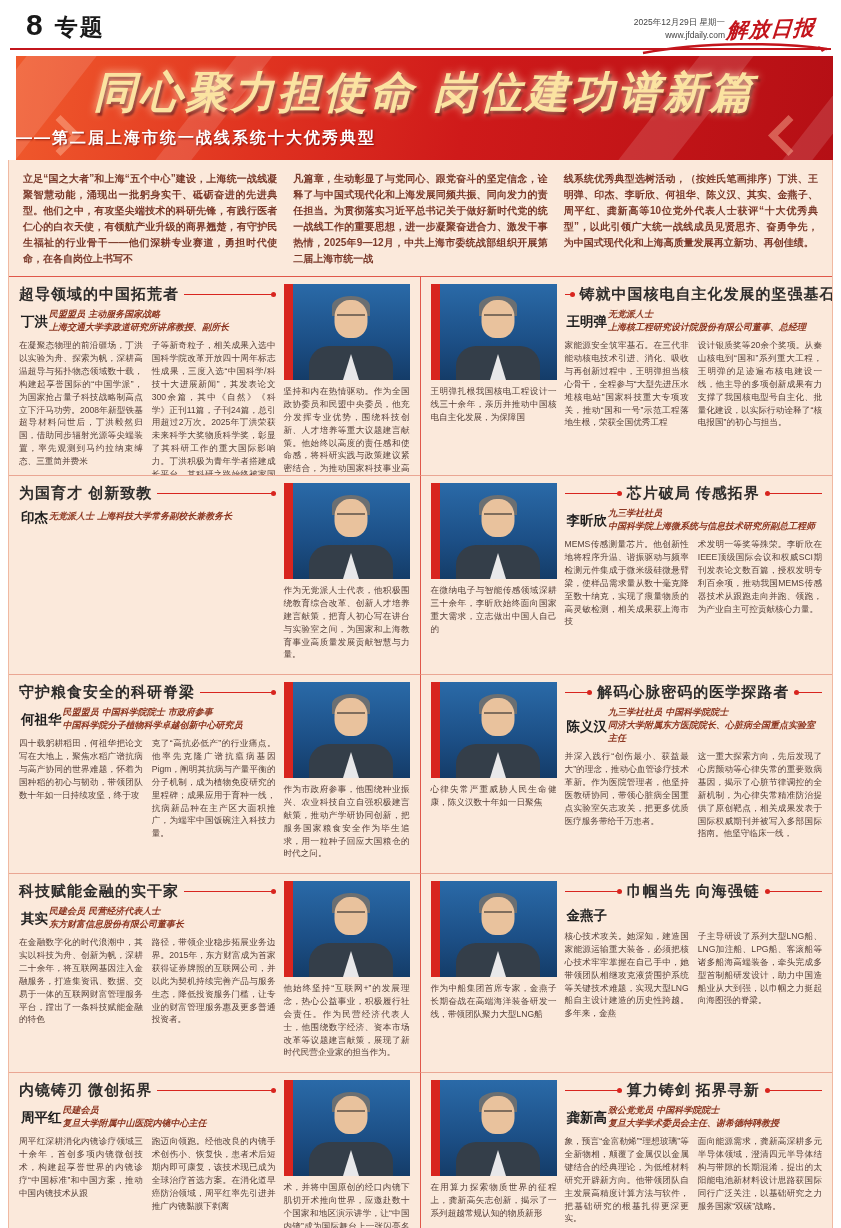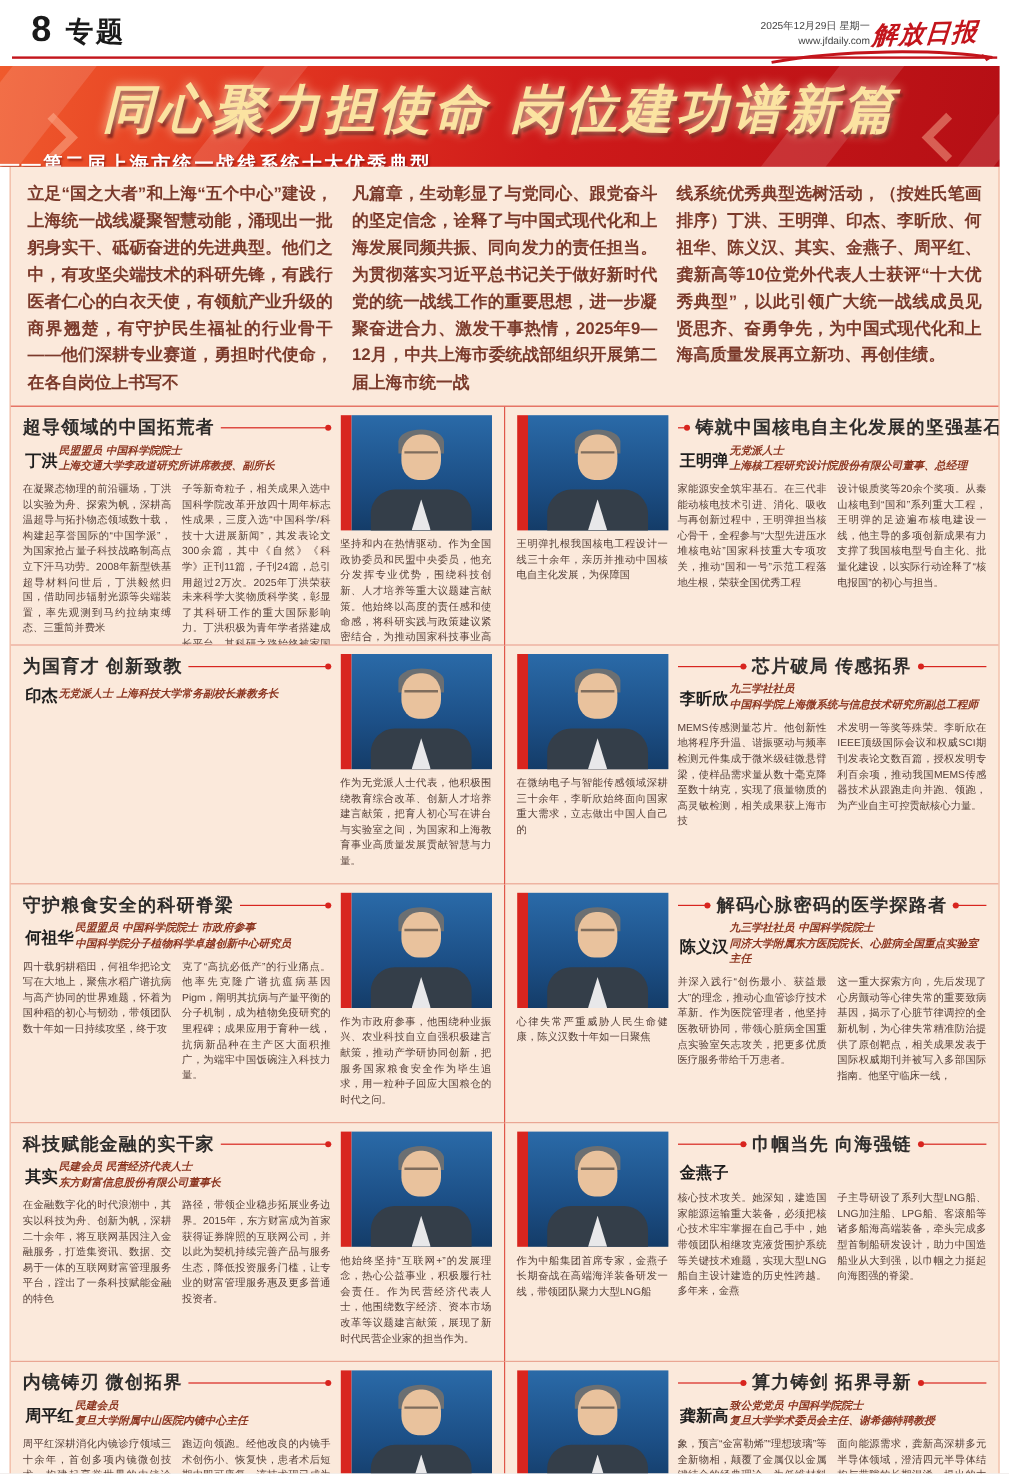--- a/index.html
+++ b/index.html
@@ -11,36 +11,36 @@
   .mh-left{display:flex;align-items:baseline;gap:12px;color:#1a1a1a;}
   .page-no{font-size:30px;font-weight:bold;}
   .section-name{font-size:23px;font-weight:bold;letter-spacing:2px;}
   .mh-right{display:flex;align-items:center;gap:2px;}
   .mh-meta{text-align:right;font-size:8.5px;color:#444;line-height:1.5;}
   .logo{color:#c3151c;font-family:"DejaVu Serif",serif;font-style:italic;font-weight:bold;
         font-size:21px;transform:skewX(-6deg) rotate(-2deg);letter-spacing:1px;}
   .mh-rule{height:2px;background:#c3151c;margin:2px 10px 0 10px;position:relative;}
   .mh-rule svg{position:absolute;right:0;top:-8px;}
   
-  .banner{position:relative;margin:6px 8px 0 0;height:84px;overflow:hidden;
+  .banner{position:relative;margin:6px 8px 0 16px;height:104px;overflow:hidden;
           background:linear-gradient(100deg,#f05a2c 0%,#e03320 30%,#cf1a1a 55%,#b50f15 100%);}
   .banner .streak{position:absolute;background:rgba(255,255,255,.13);transform:skewX(-38deg);}
   .banner .chev{position:absolute;width:22px;height:22px;
           border-top:7px solid rgba(255,190,160,.45);border-right:7px solid rgba(255,190,160,.45);}
   .banner-title{position:relative;text-align:center;margin-top:8px;
           font-family:"DejaVu Serif",serif;font-weight:bold;font-style:italic;
           font-size:43px;letter-spacing:3px;color:#fbe3a1;
           text-shadow:0 0 9px rgba(255,245,210,.85),2px 3px 2px rgba(110,8,5,.9);}
   .banner-sub{position:relative;text-align:left;margin-top:6px;color:#ffffff;
           font-size:16px;font-weight:bold;letter-spacing:2px;
           text-shadow:1px 1px 2px rgba(100,0,0,.7);}
   
   .panel{margin:0 8px;background:#fbe9db;border:1px solid #f0b9a2;border-top:none;}
   .intro{display:flex;gap:16px;padding:11px 14px 9px 14px;}
-  .intro .icol{flex:1;min-width:0;font-size:14px;line-height:1.6;color:#7b3a2b;
+  .intro .icol{flex:1;min-width:0;font-size:10px;line-height:1.6;color:#7b3a2b;
           text-align:justify;font-weight:bold;}
   
   .profiles{display:flex;flex-wrap:wrap;border-top:1px solid #e0574a;}
   .cell{box-sizing:border-box;width:50%;height:199px;padding:7px 10px 4px 10px;
         border-bottom:1px solid #eba априори08f;overflow:hidden;display:flex;}
   .cell{border-bottom:1px solid #eaa693;}
   .cell.left{border-right:1px solid #e0574a;}
   .cell .main{flex:1;min-width:0;display:flex;flex-direction:column;}
   .cell.left .main{padding-right:8px;}
   .cell.right .main{padding-left:8px;}
@@ -124,21 +124,21 @@
   <div class="cell left">
     <div class="main">
       <div class="headrow">
 
         <span class="headline">超导领域的中国拓荒者</span>
         <span class="rule dot-right r-right"></span>
       </div>
       <div class="who">
         <span class="name">丁洪</span>
         <span class="affils">
-          <div>民盟盟员 中国科学院院士</div>
+          <div>民盟盟员 主动服务国家战略</div>
           <div>上海交通大学李政道研究所讲席教授、副所长</div>
         </span>
       </div>
       <div class="cols">
         <div class="col btxt">在凝聚态物理的前沿疆场，丁洪以实验为舟、探索为帆，深耕高温超导与拓扑物态领域数十载，构建起享誉国际的“中国学派”，为国家抢占量子科技战略制高点立下汗马功劳。2008年新型铁基超导材料问世后，丁洪毅然归国，借助同步辐射光源等尖端装置，率先观测到马约拉纳束缚态、三重简并费米</div>
         <div class="col btxt">子等新奇粒子，相关成果入选中国科学院改革开放四十周年标志性成果，三度入选“中国科学/科技十大进展新闻”，其发表论文300余篇，其中《自然》《科学》正刊11篇，子刊24篇，总引用超过2万次。2025年丁洪荣获未来科学大奖物质科学奖，彰显了其科研工作的重大国际影响力。丁洪积极为青年学者搭建成长平台，其科研之路始终被家国情怀</div>
       </div>
     </div>
     <div class="photo-col">
       <div class="photo">

